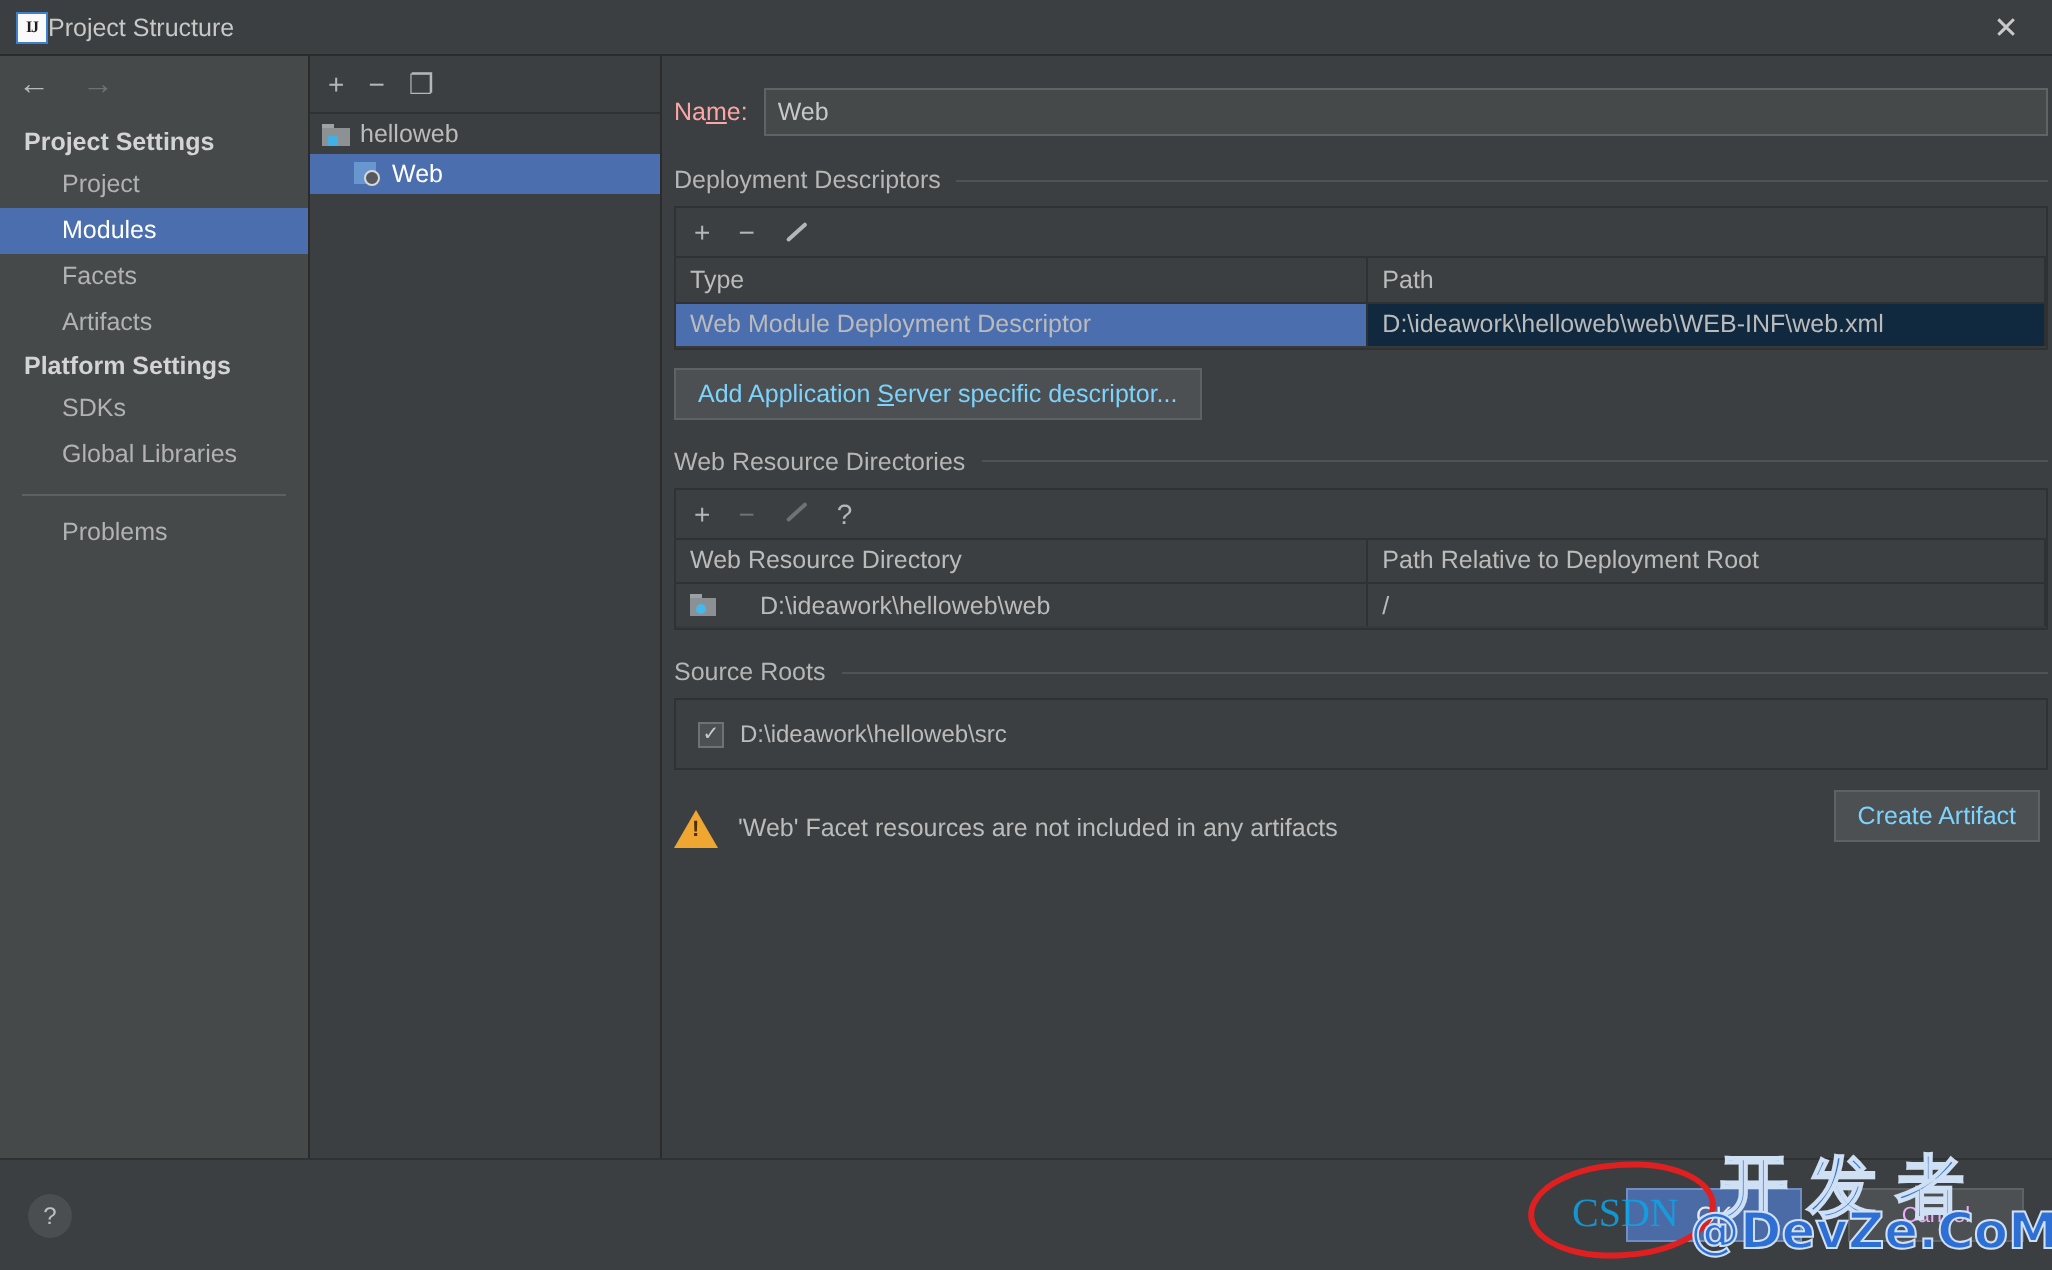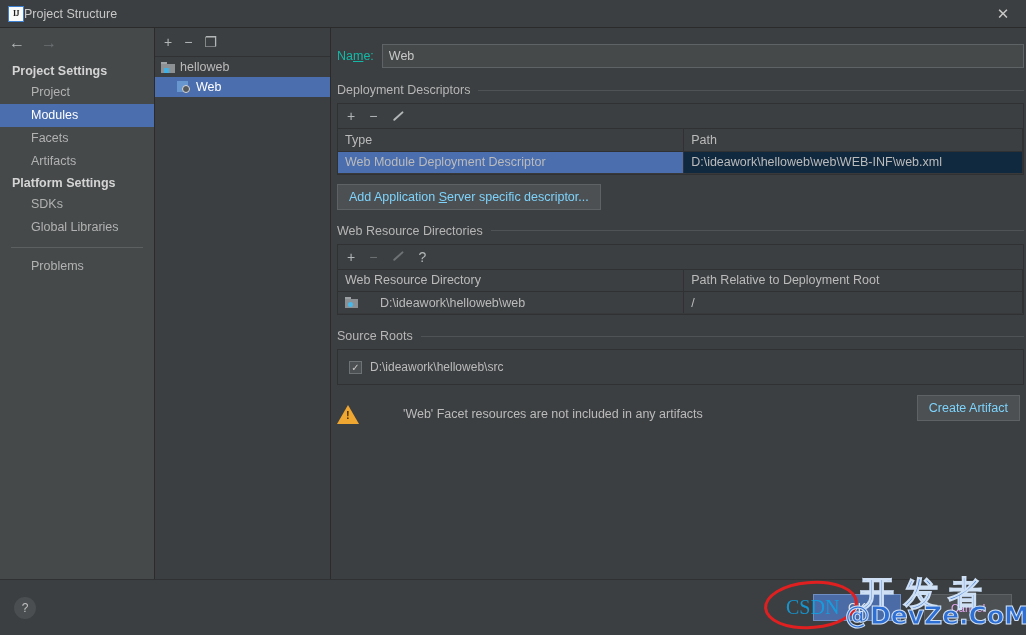--- a/index.html
+++ b/index.html
@@ -127,21 +127,21 @@
   .main {
     flex: 1; min-width: 0; background: #3c3f41;
     display: flex; flex-direction: column;
     padding: 0 2px 0 6px;
     overflow: hidden;
   }
   .name-row {
     display: flex; align-items: center;
     height: 27px; margin: 14px 0 0 0; gap: 8px;
   }
-  .name-label { font-size: 12.5px; color: #14b8a6; white-space: nowrap; }
+  .name-label { font-size: 12.5px; color: #fca5a5; white-space: nowrap; }
   .name-label u { text-decoration: underline; }
   .name-input {
     flex: 1; height: 24px;
     background: #45494a;
     border: 1px solid #5e6365;
     color: #c8c8c8; font-size: 12.5px;
     padding: 0 6px; line-height: 22px;
     font-family: "Liberation Sans", sans-serif;
   }
 
@@ -242,21 +242,21 @@
     width: 0; height: 0; flex: none;
     border-left: 11px solid transparent;
     border-right: 11px solid transparent;
     border-bottom: 19px solid #f0a732;
     position: relative;
   }
   .warn-ico b {
     position: absolute; left: -2px; top: 5px;
     color: #4a3000; font-size: 11px; font-weight: bold; line-height: 1;
   }
-  .warn-text { font-size: 12.5px; color: #bbbbbb; margin-left: 34px; }
+  .warn-text { font-size: 12.5px; color: #bbbbbb; }
   .create-artifact {
     position: absolute; right: 4px; top: -2px;
   }
 
   
   .bottom {
     height: 56px; min-height: 56px;
     background: #3c3f41;
     border-top: 1px solid #2f3133;
     display: flex; align-items: center;

